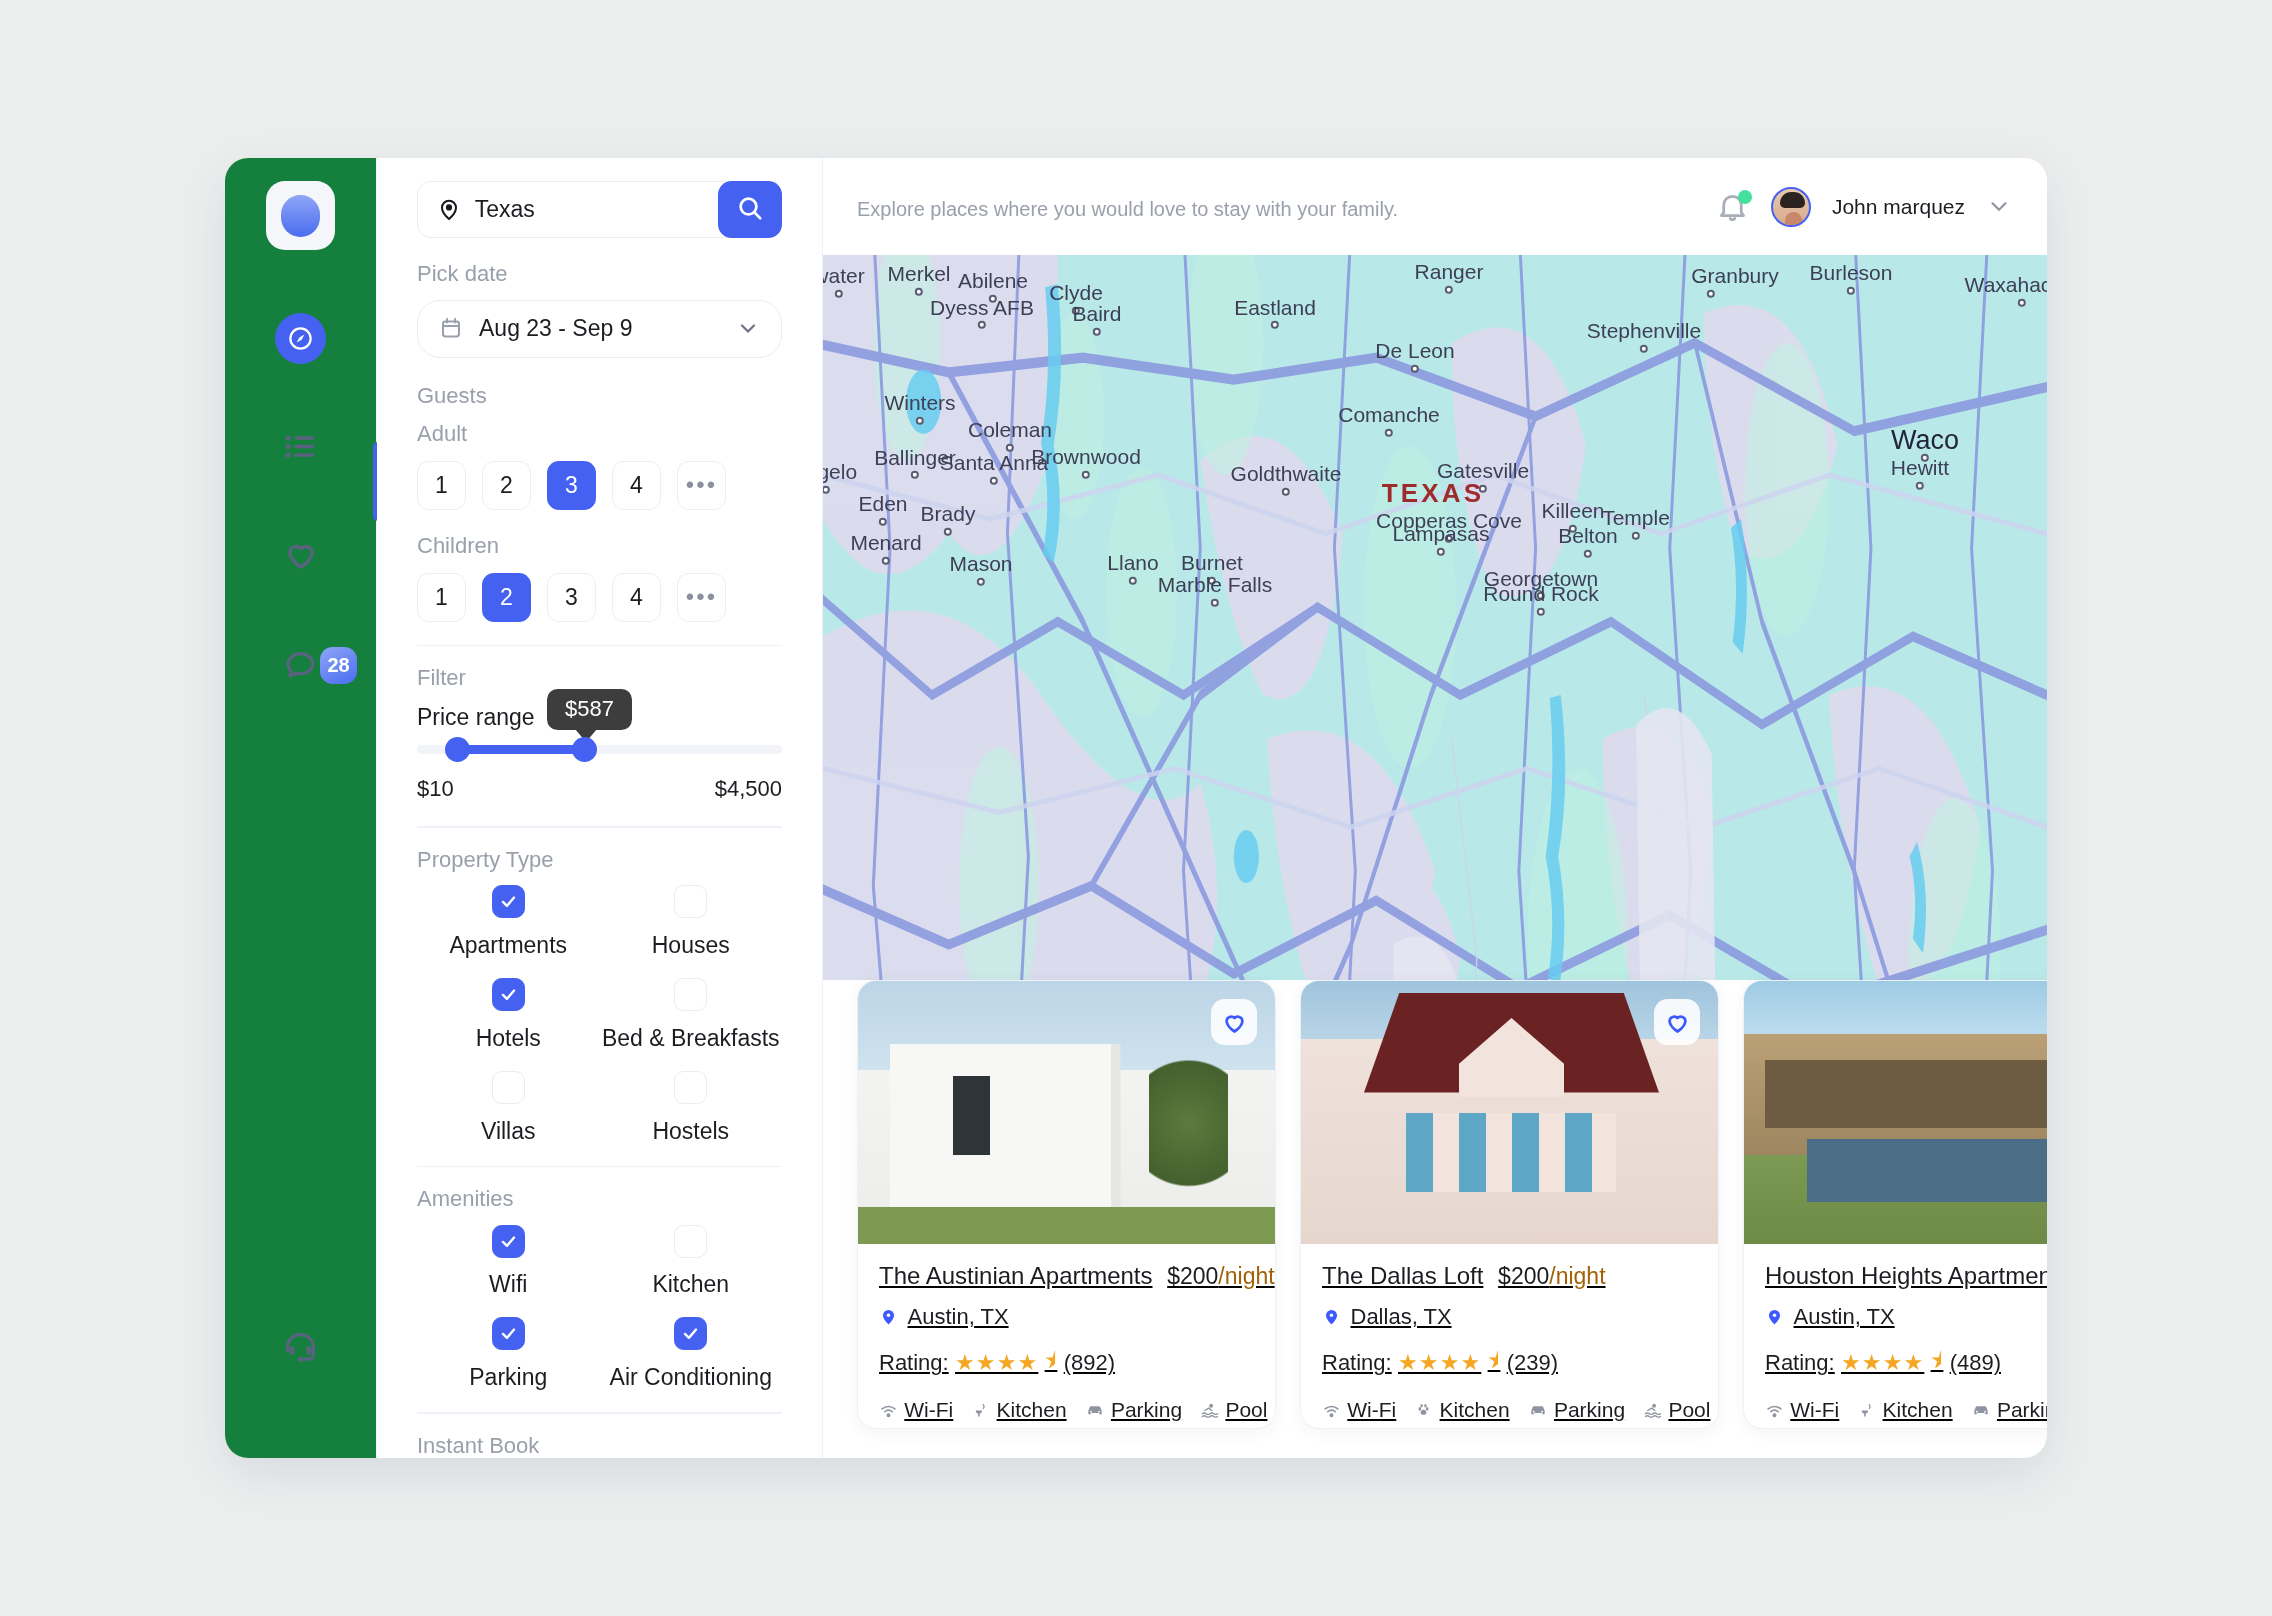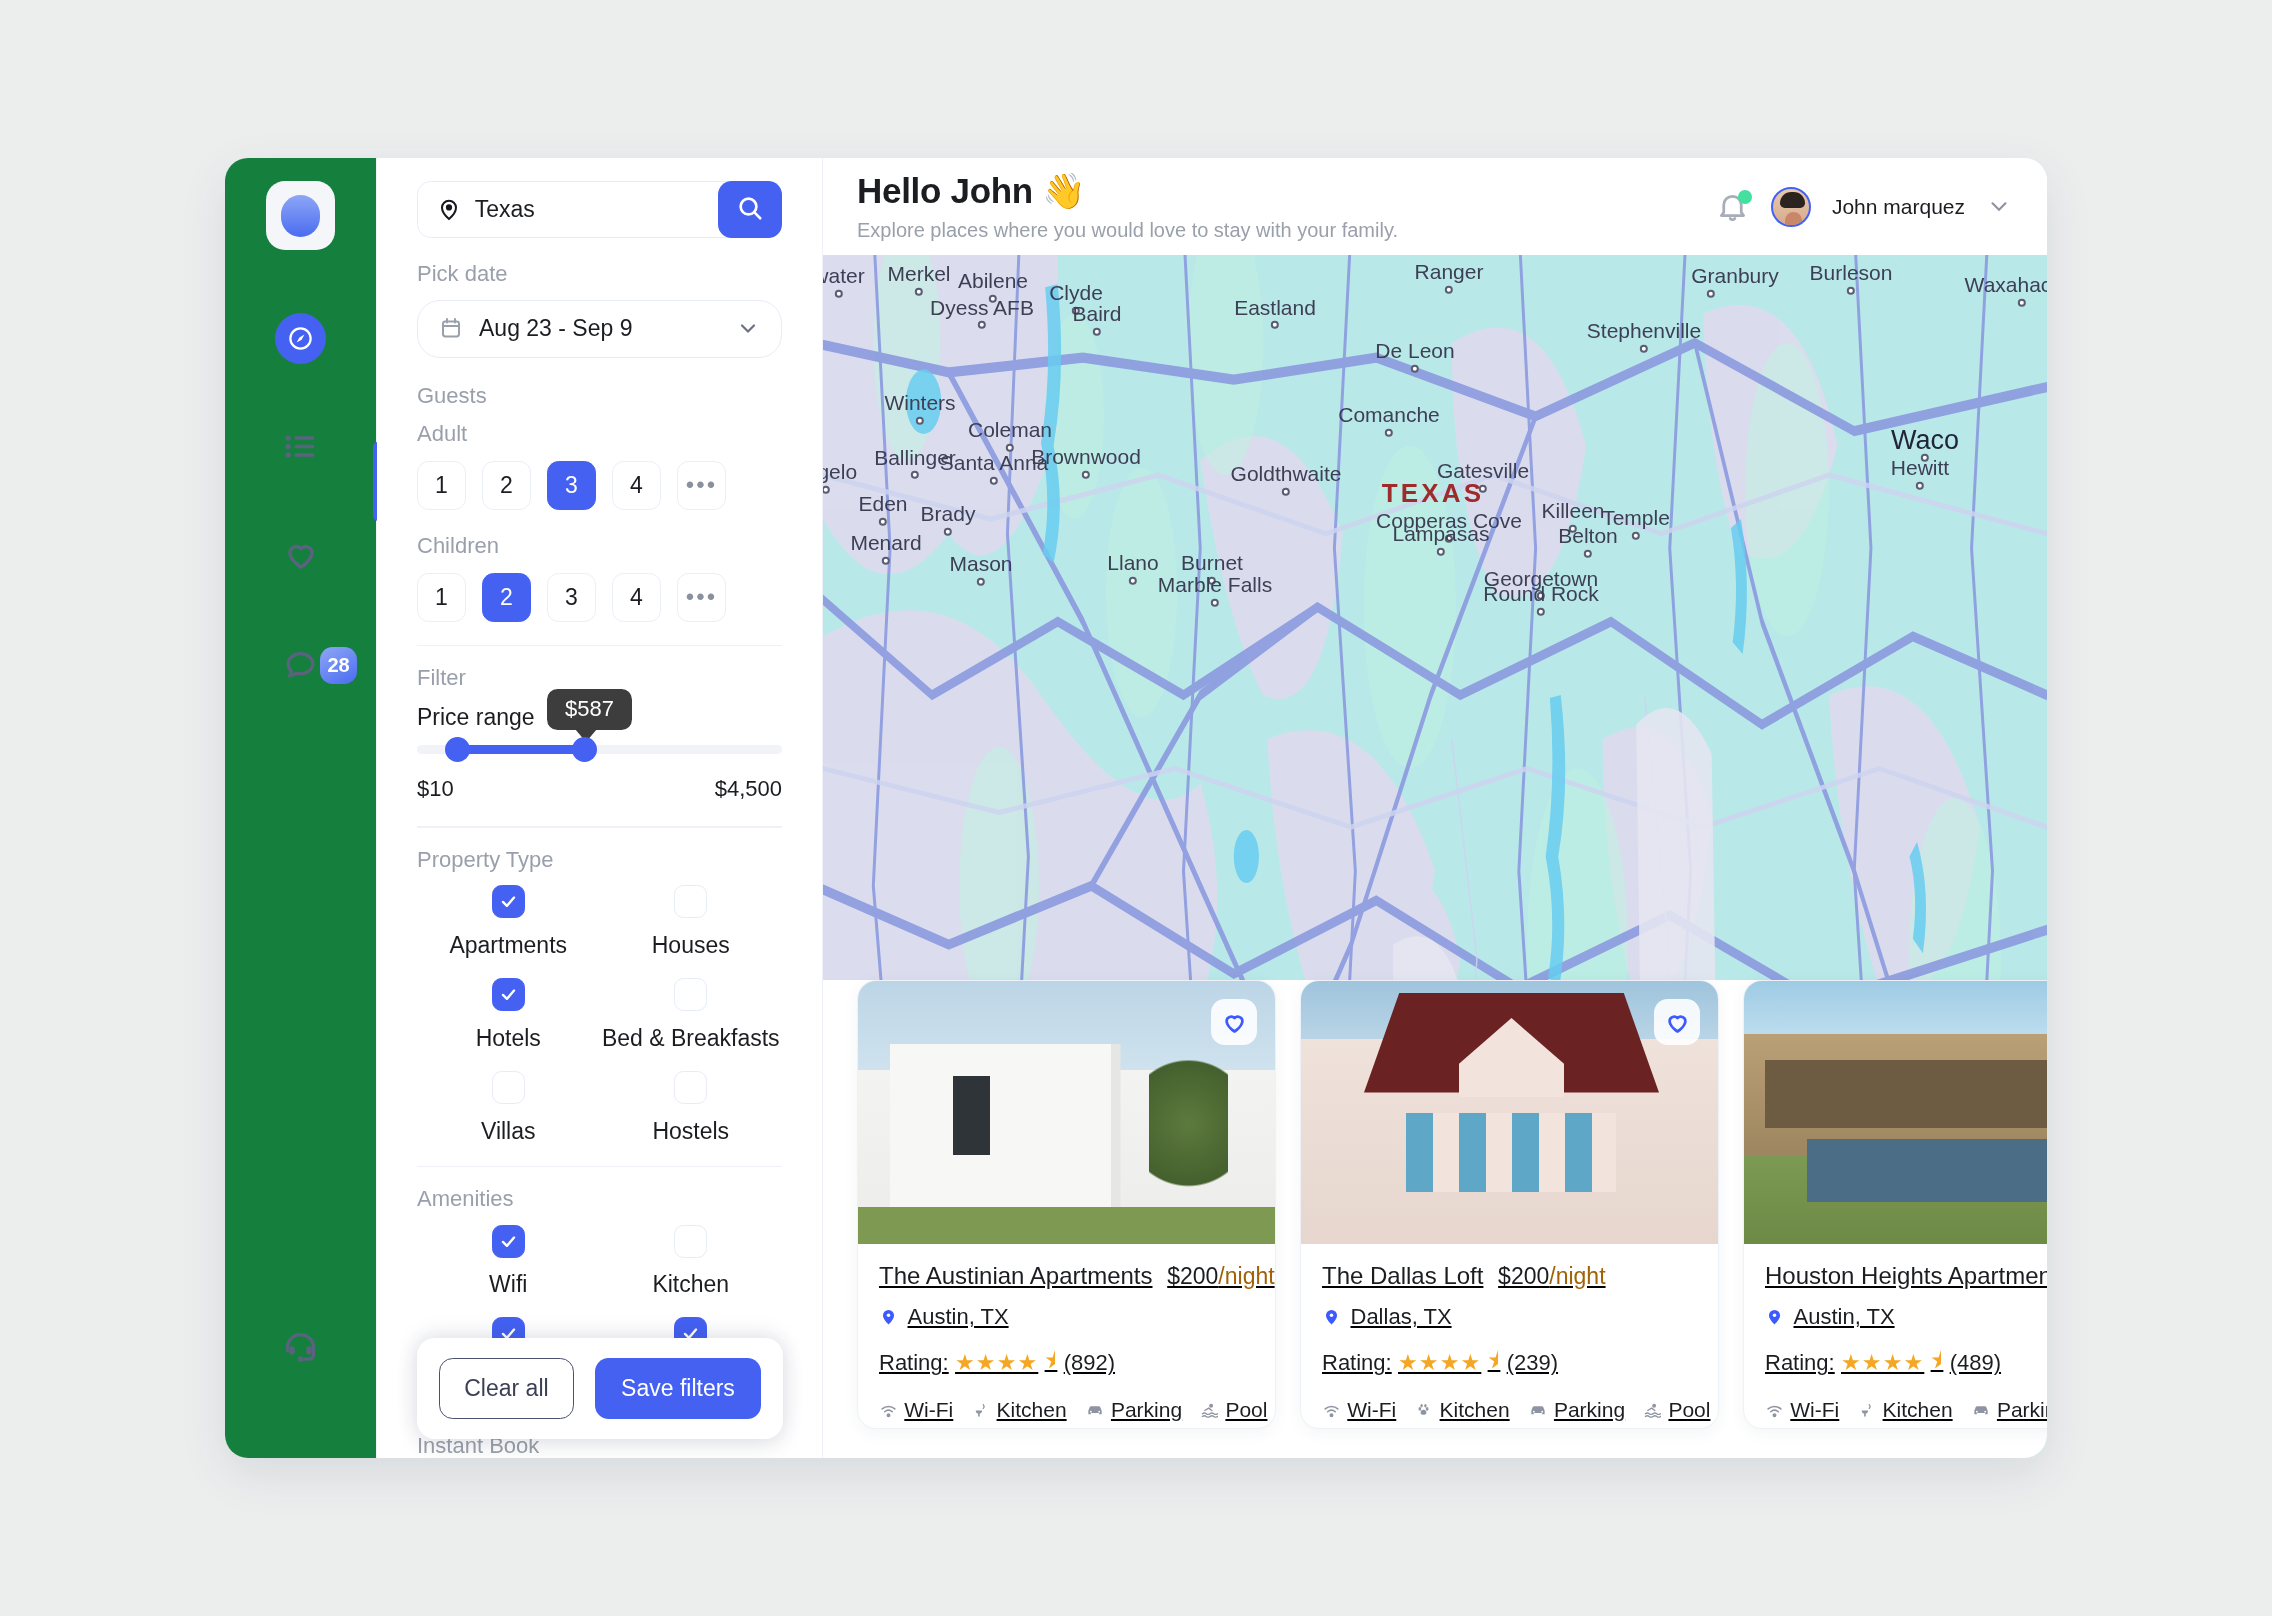--- a/index.html
+++ b/index.html
@@ -459,31 +459,26 @@
               <polyline points="5,12.5 10,17.5 19,7"></polyline>
             </svg>
         </span>
         <span class="cb-label">Air Conditioning</span>
       </label>
     </div>
 
     <div class="divider"></div>
     <div class="instant-label">Instant Book</div>
 
-    <div id="filter-actions">
-      <button class="btn-ghost">Clear all</button>
-      <button class="btn-primary">Save filters</button>
-    </div>
   </aside>
 
   <section id="main">
 
     <header id="topbar">
       <div>
-        <div class="greet-title">Hello John 👋</div>
         <div class="greet-sub">Explore places where you would love to stay with your family.</div>
       </div>
       <div class="top-right">
         <span class="bell-wrap">
           <span>
             <svg width="35" height="35" viewBox="0 0 24 24" fill="none" stroke="#a8adb8" stroke-width="1.9" stroke-linecap="round" stroke-linejoin="round">
               <path d="M18 16V11a6 6 0 0 0-12 0v5l-1.6 2.2h15.2L18 16z"></path>
               <path d="M10.4 20.2a1.9 1.9 0 0 0 3.2 0"></path>
             </svg>
           </span>

